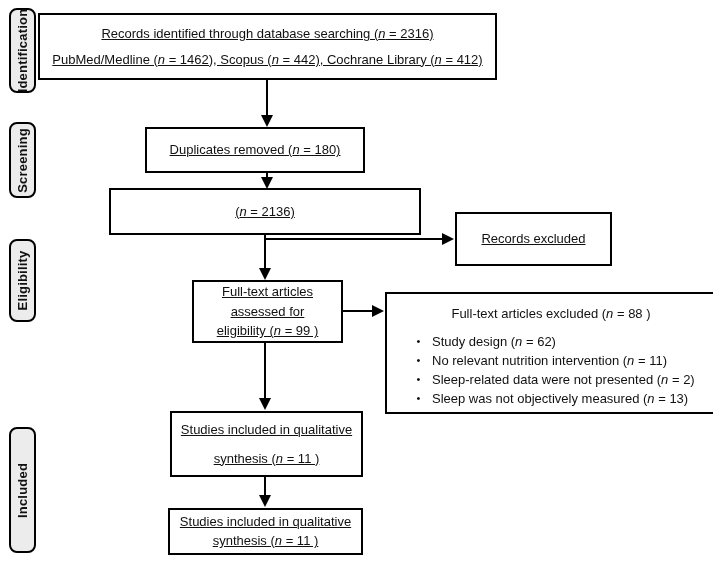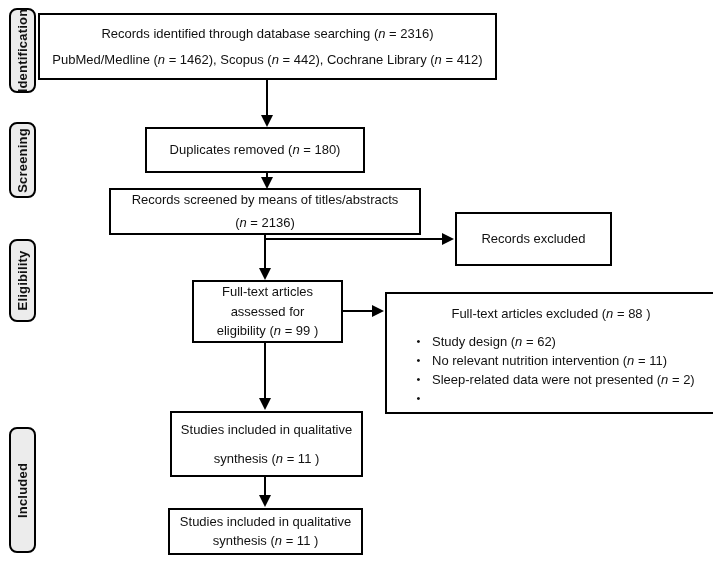--- a/index.html
+++ b/index.html
@@ -43,21 +43,21 @@
     background: #ffffff;
     box-sizing: border-box;
     display: flex;
     flex-direction: column;
     align-items: center;
     justify-content: center;
     text-align: center;
     font-size: 13px;
     line-height: 1.35;
   }
-  .box .bline { width: 100%; }
+  .box .bline { width: 100%; text-decoration: underline; }
   .gap8 { gap: 8px; }
   .gap5 { gap: 5px; }
   .gap3 { gap: 11px; align-items: center; }
   .gap1 { gap: 1px; }
   .lh15 { line-height: 1.5; }
   
   .box-bullets {
     position: absolute;
     border: 2px solid #000000;
     background: #ffffff;
@@ -126,21 +126,20 @@
   <div class="box gap8" style="left:38px;top:13px;width:459px;height:67px">
     <div class="bline">Records identified through database searching (<i>n</i> = 2316)</div>
     <div class="bline">PubMed/Medline (<i>n</i> = 1462), Scopus (<i>n</i> = 442), Cochrane Library (<i>n</i> = 412)</div>
   </div>
 
   <div class="box" style="left:145px;top:127px;width:220px;height:46px">
     <div class="bline">Duplicates removed (<i>n</i> = 180)</div>
   </div>
 
   <div class="box gap5" style="left:109px;top:188px;width:312px;height:47px">
-    <div class="bline">Records screened by means of titles/abstracts</div>
     <div class="bline">(<i>n</i> = 2136)</div>
   </div>
 
   <div class="box gap1" style="left:455px;top:212px;width:157px;height:54px">
     <div class="bline">Records excluded</div>
   </div>
 
   <div class="box lh15" style="left:192px;top:280px;width:151px;height:63px">
     <div class="bline">Full-text articles</div>
     <div class="bline">assessed for</div>
@@ -157,20 +156,21 @@
       <div class="bullet-row">
         <span class="bullet-marker">•</span>
         <span class="bullet-text">No relevant nutrition intervention (<i>n</i> = 11)</span>
       </div>
       <div class="bullet-row">
         <span class="bullet-marker">•</span>
         <span class="bullet-text">Sleep-related data were not presented (<i>n</i> = 2)</span>
       </div>
       <div class="bullet-row">
         <span class="bullet-marker">•</span>
+        <span class="bullet-text">Sleep was not objectively measured (<i>n</i> = 13)</span>
       </div>
     </div>
   </div>
 
   <div class="box gap3" style="left:170px;top:411px;width:193px;height:66px">
     <div class="bline">Studies included in qualitative</div>
     <div class="bline">synthesis (<i>n</i> = 11 )</div>
   </div>
 
   <div class="box gap1" style="left:168px;top:508px;width:195px;height:47px">

